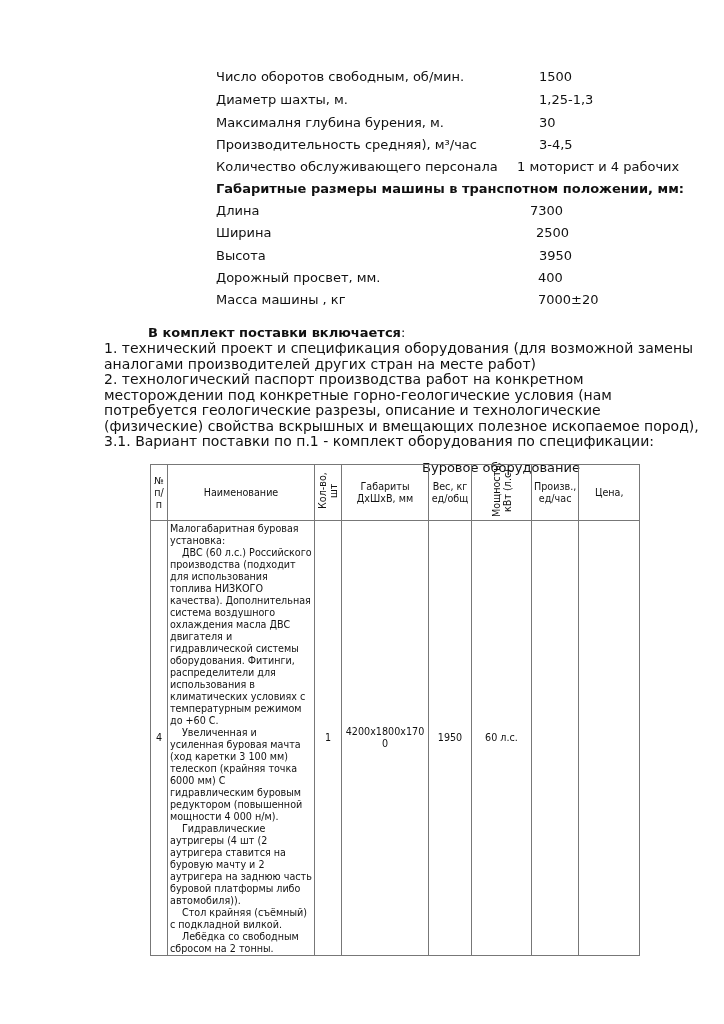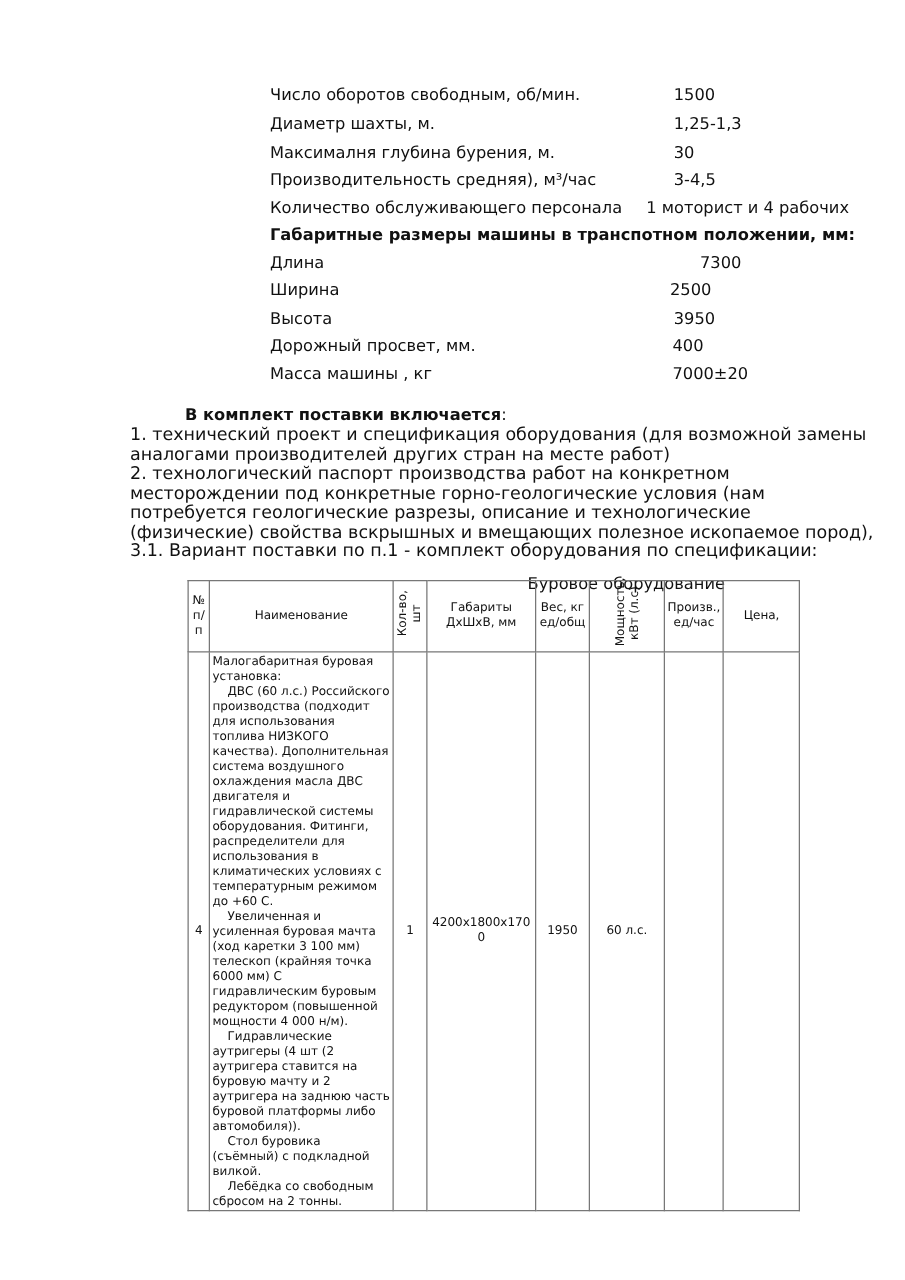--- a/index.html
+++ b/index.html
@@ -37,21 +37,21 @@
 
   <div class="spec-row" style="top:137px">Производительность средняя), м³/час</div>
   <div class="spec-val" style="top:137px;left:539px">3-4,5</div>
 
   <div class="spec-row" style="top:159px">Количество обслуживающего персонала</div>
   <div class="spec-val" style="top:159px;left:517px">1 моторист и 4 рабочих</div>
 
   <div class="spec-head" style="top:181px">Габаритные размеры машины в транспотном положении, мм:</div>
 
   <div class="spec-row" style="top:203px">Длина</div>
-  <div class="spec-val" style="top:203px;left:560px">7300</div>
+  <div class="spec-val" style="top:203px;left:530px">7300</div>
 
   <div class="spec-row" style="top:225px">Ширина</div>
   <div class="spec-val" style="top:225px;left:536px">2500</div>
 
   <div class="spec-row" style="top:248px">Высота</div>
   <div class="spec-val" style="top:248px;left:539px">3950</div>
 
   <div class="spec-row" style="top:270px">Дорожный просвет, мм.</div>
   <div class="spec-val" style="top:270px;left:538px">400</div>
 
@@ -88,21 +88,21 @@
     <th>Произв., ед/час</th>
     <th>Цена,</th>
   </tr>
   <tr style="height:403px">
     <td class="c">4</td>
     <td class="name-cell">
       <p>Малогабаритная буровая установка:</p>
       <p class="ind">ДВС (60 л.с.) Российского производства (подходит для использования топлива НИЗКОГО качества). Дополнительная система воздушного охлаждения масла ДВС двигателя и гидравлической системы оборудования. Фитинги, распределители для использования в климатических условиях с температурным режимом до +60 С.</p>
       <p class="ind">Увеличенная и усиленная буровая мачта (ход каретки 3 100 мм) телескоп (крайняя точка 6000 мм) С гидравлическим буровым редуктором (повышенной мощности 4 000 н/м).</p>
       <p class="ind">Гидравлические аутригеры (4 шт (2 аутригера ставится на буровую мачту и 2 аутригера на заднюю часть буровой платформы либо автомобиля)).</p>
-      <p class="ind">Стол буровика (съёмный) с подкладной вилкой.</p>
+      <p class="ind">Стол крайняя (съёмный) с подкладной вилкой.</p>
       <p class="ind">Лебёдка со свободным сбросом на 2 тонны.</p>
     </td>
     <td class="c">1</td>
     <td class="c" style="word-break:break-all">4200x1800x1700</td>
     <td class="c">1950</td>
     <td class="c">60 л.с.</td>
     <td class="c"></td>
     <td class="c"></td>
   </tr>
 </tbody>

